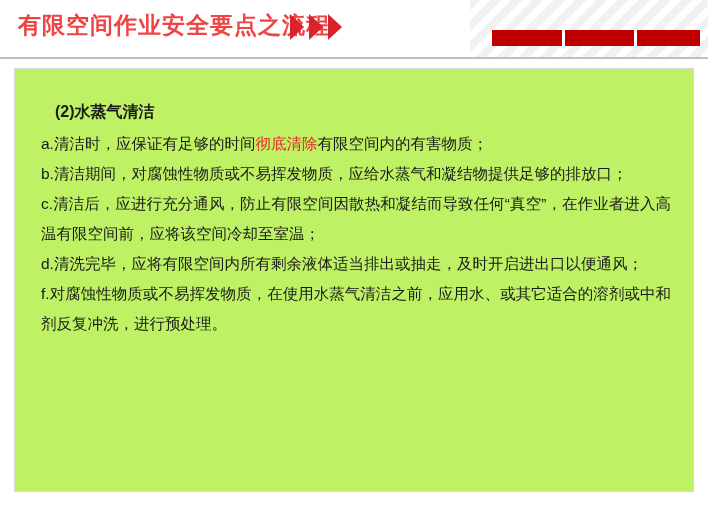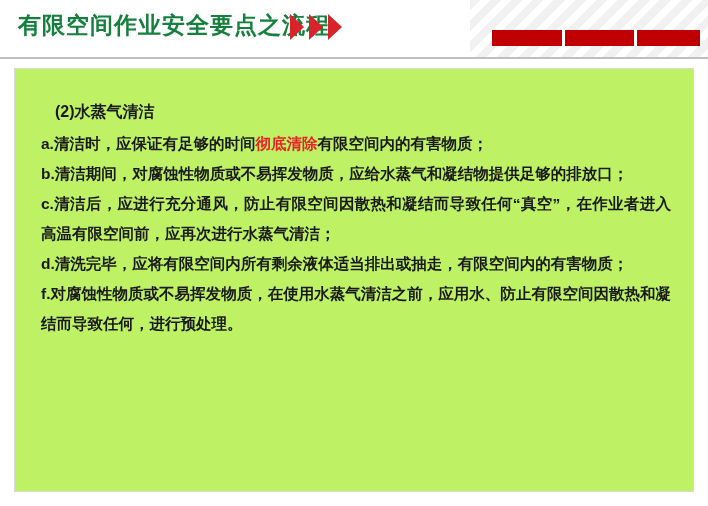--- a/index.html
+++ b/index.html
@@ -44,21 +44,21 @@
     width: 470px;
     height: 58px;
     background: #ffffff;
   }
   .title {
     position: absolute;
     left: 18px;
     top: 10px;
     font-size: 23px;
     font-weight: bold;
-    color: #15803d;
+    color: #ef4444;
     letter-spacing: 1px;
     white-space: nowrap;
   }
   .chevrons {
     position: absolute;
     left: 290px;
     top: 14px;
     width: 76px;
     height: 26px;
   }
@@ -124,21 +124,20 @@
   }
   .sub-head {
     font-weight: bold;
     font-size: 16px;
     padding-left: 14px;
     margin-bottom: 2px;
   }
   .para {
     margin: 0;
     text-align: justify;
-    font-weight: bold;
   }
   .hl {
     color: #e8242a;
   }
 </style>
 </head>
 <body>
 
 <div class="slide">
 
@@ -164,23 +163,23 @@
     <div class="body-text">
 
       <div class="sub-head">(2)水蒸气清洁</div>
 
       <p class="para">
         <span>a.清洁时，应保证有足够的时间</span><span class="hl">彻底清除</span><span>有限空间内的有害物质；</span>
       </p>
 
       <p class="para">b.清洁期间，对腐蚀性物质或不易挥发物质，应给水蒸气和凝结物提供足够的排放口；</p>
 
-      <p class="para">c.清洁后，应进行充分通风，防止有限空间因散热和凝结而导致任何“真空”，在作业者进入高温有限空间前，应再次进行水蒸气清洁；</p>
+      <p class="para">c.清洁后，应进行充分通风，防止有限空间因散热和凝结而导致任何“真空”，在作业者进入高温有限空间前，应将该空间冷却至室温；</p>
 
-      <p class="para">d.清洗完毕，应将有限空间内所有剩余液体适当排出或抽走，有限空间内的有害物质；</p>
+      <p class="para">d.清洗完毕，应将有限空间内所有剩余液体适当排出或抽走，及时开启进出口以便通风；</p>
 
 
-      <p class="para">f.对腐蚀性物质或不易挥发物质，在使用水蒸气清洁之前，应用水、防止有限空间因散热和凝结而导致任何，进行预处理。</p>
+      <p class="para">f.对腐蚀性物质或不易挥发物质，在使用水蒸气清洁之前，应用水、或其它适合的溶剂或中和剂反复冲洗，进行预处理。</p>
 
     </div>
   </div>
 
 </div>
 
 </body></html>

